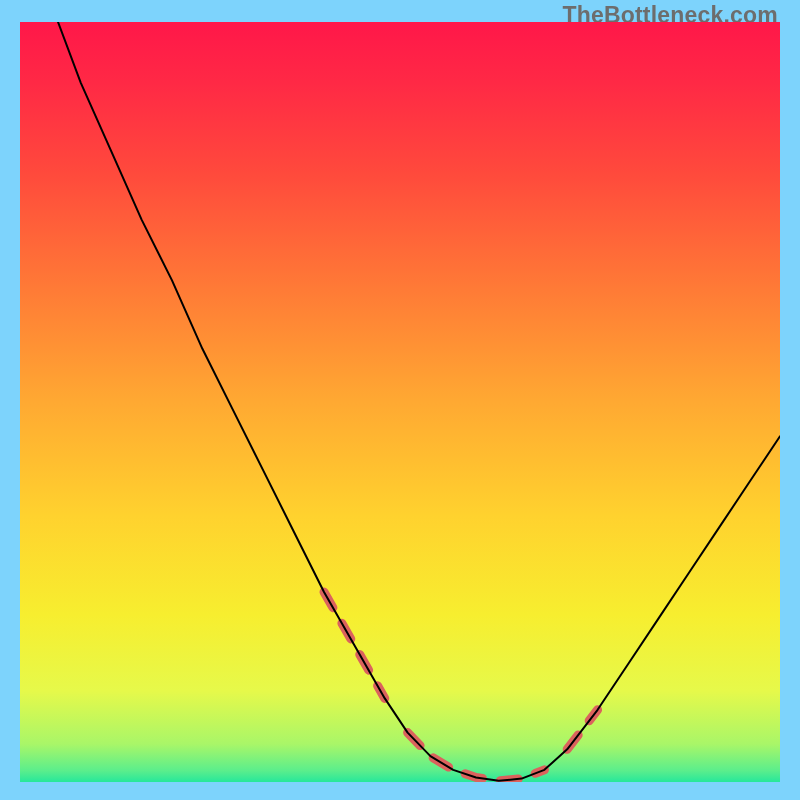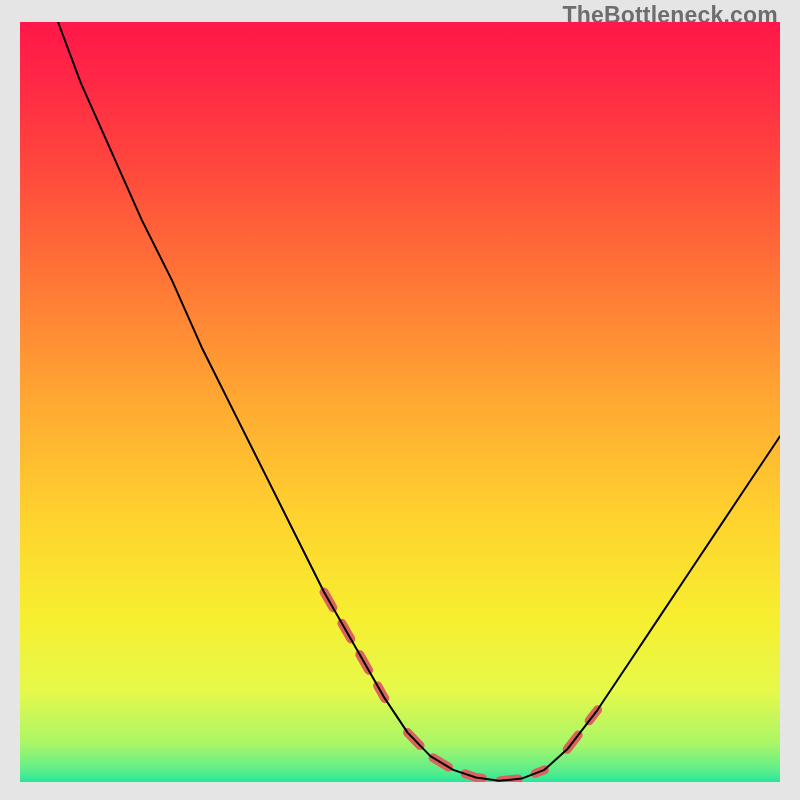--- a/index.html
+++ b/index.html
@@ -9,21 +9,21 @@
     height: 800px;
     background: #000;
     overflow: hidden;
   }
   .frame {
     position: absolute;
     left: 0;
     top: 0;
     width: 800px;
     height: 800px;
-    background: #e5e5e5;
+    background: #7dd3fc;
   }
   .plot {
     position: absolute;
     left: 20px;
     top: 22px;
     width: 760px;
     height: 760px;
     overflow: hidden;
   }
   .watermark {

